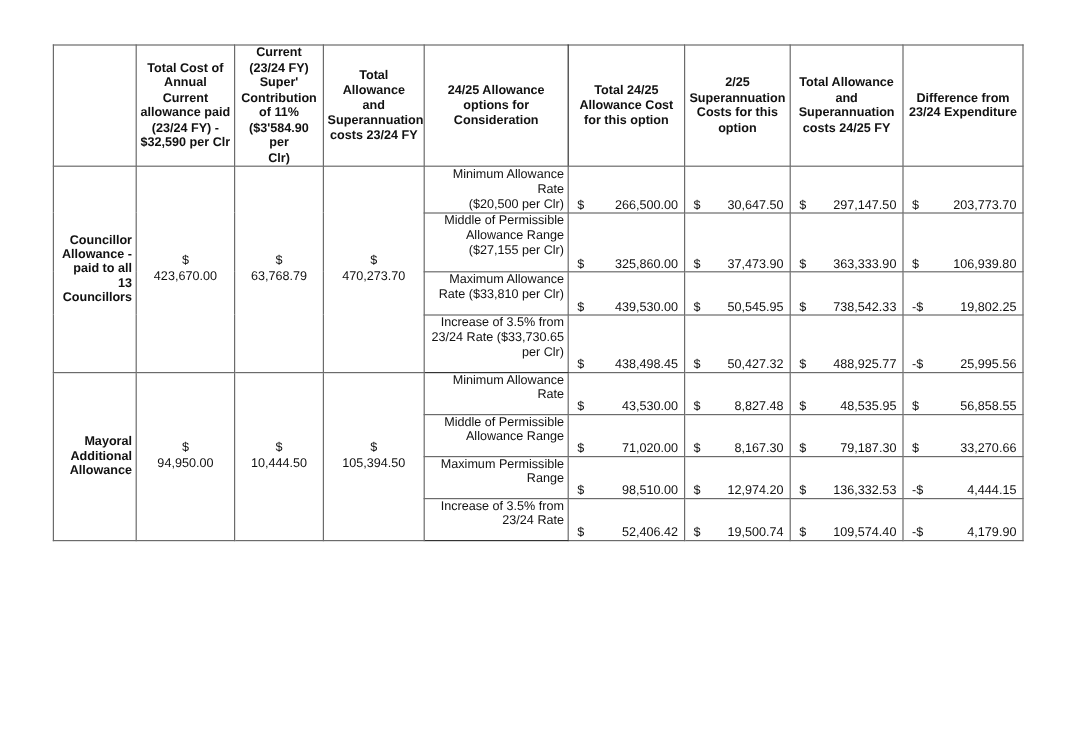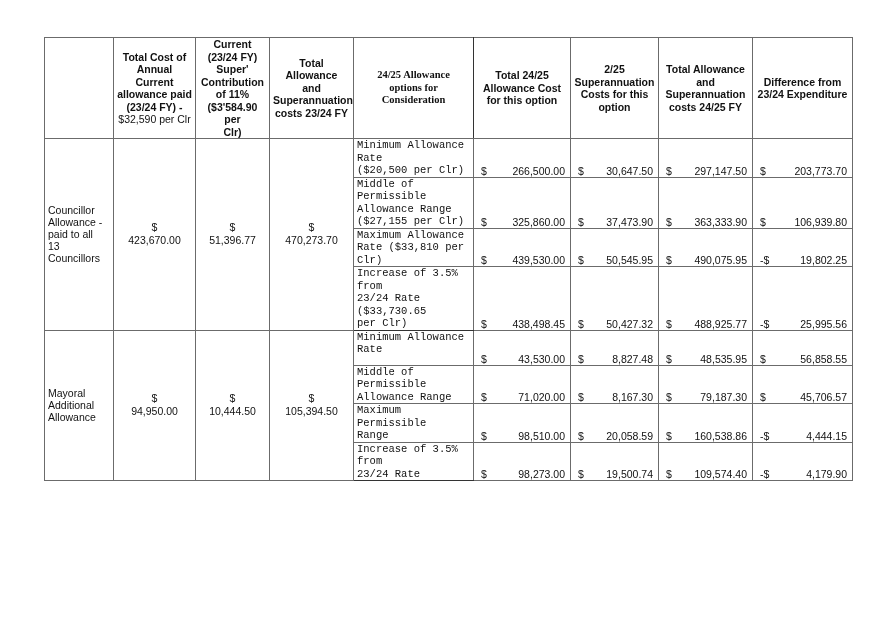--- a/index.html
+++ b/index.html
@@ -3,25 +3,25 @@
 <meta charset="utf-8">
 <style>
   html, body { margin: 0; padding: 0; background: #ffffff; }
   body { width: 889px; height: 628px; position: relative; overflow: hidden;
          font-family: "Liberation Sans", sans-serif; color: #111; }
   table.alloc { position: absolute; left: 44px; top: 37px; border-collapse: collapse;
                 table-layout: fixed; width: 808px; font-size: 10.5px; }
   table.alloc td, table.alloc th { border: 1px solid #6b6b6b; padding: 0 3px; }
   th { font-weight: bold; text-align: center; vertical-align: middle; line-height: 12.5px; height: 99px; }
   th.blank { border-top: none; border-left: none; border-bottom: 1px solid #6b6b6b; }
-  th .light { font-weight: normal; }
-  td.group { text-align: left; vertical-align: middle; line-height: 12px; padding-left: 5px; }
+  th .light { font-weight: bold; }
+  td.group { text-align: right; vertical-align: middle; line-height: 12px; padding-left: 5px; font-weight: bold; }
   td.big { text-align: center; vertical-align: middle; line-height: 13px; }
-  td.opt { text-align: left; vertical-align: top; line-height: 12.5px; padding-top: 3px; padding-bottom: 3px;
-           border-left: 1.5px solid #333; border-right: 1.5px solid #333; font-family: Liberation Mono, monospace; }
+  td.opt { text-align: right; vertical-align: top; line-height: 12.5px; padding-top: 3px; padding-bottom: 3px;
+           border-left: 1.5px solid #333; border-right: 1.5px solid #333; }
   td.money { vertical-align: bottom; padding-bottom: 4px; }
   .m { display: flex; justify-content: space-between; }
   .m .cur { padding-left: 4px; }
   .m .amt { padding-right: 2px; }
   tr.r1 td { height: 35px; }
   tr.r2 td { height: 48px; }
   tr.r3 td { height: 35px; }
   tr.r4 td { height: 47px; }
   tr.s1 td { height: 34px; }
   tr.s2 td { height: 34px; }
@@ -50,21 +50,21 @@
       <th>
         <div>Total Cost of<br>Annual Current<br>allowance paid<br>(23/24 FY) -</div>
         <div class="light">$32,590 per Clr</div>
       </th>
       <th>
           <div>Current<br>(23/24 FY)<br>Super'<br>Contribution<br>of 11%<br>($3'584.90 per<br>Clr)</div>
         </th>
       <th>
           <div>Total Allowance<br>and<br>Superannuation<br>costs 23/24 FY</div>
         </th>
-      <th style="border-left:1.5px solid #333;border-right:1.5px solid #333;font-family:Liberation Serif, serif;">
+      <th style="border-left:1.5px solid #333;border-right:1.5px solid #333;">
           <div>24/25 Allowance<br>options for<br>Consideration</div>
         </th>
       <th>
           <div>Total 24/25<br>Allowance Cost<br>for this option</div>
         </th>
       <th>
           <div>2/25<br>Superannuation<br>Costs for this<br>option</div>
         </th>
       <th>
           <div>Total Allowance<br>and<br>Superannuation<br>costs 24/25 FY</div>
@@ -78,21 +78,21 @@
       <tr class="r1">
         <td class="group" rowspan="4">
           <div>Councillor<br>Allowance -<br>paid to all<br>13<br>Councillors</div>
         </td>
         <td class="big" rowspan="4">
           <div>$</div>
           <div>423,670.00</div>
         </td>
         <td class="big" rowspan="4">
           <div>$</div>
-          <div>51,396.77</div>
+          <div>63,768.79</div>
         </td>
         <td class="big" rowspan="4">
           <div>$</div>
           <div>470,273.70</div>
         </td>
         <td class="opt">
           <div>Minimum Allowance Rate<br>($20,500 per Clr)</div>
         </td>
         <td class="money">
           <div class="m">
@@ -160,21 +160,21 @@
         </td>
         <td class="money">
           <div class="m">
       <span class="cur">$</span>
       <span class="amt">50,545.95</span>
           </div>
         </td>
         <td class="money">
           <div class="m">
       <span class="cur">$</span>
-      <span class="amt">490,075.95</span>
+      <span class="amt">738,542.33</span>
           </div>
         </td>
         <td class="money">
           <div class="m">
       <span class="cur">-$</span>
       <span class="amt">19,802.25</span>
           </div>
         </td>
       </tr>
       <tr class="r4 lastrow">
@@ -268,61 +268,61 @@
         </td>
         <td class="money">
           <div class="m">
       <span class="cur">$</span>
       <span class="amt">79,187.30</span>
           </div>
         </td>
         <td class="money">
           <div class="m">
       <span class="cur">$</span>
-      <span class="amt">45,706.57</span>
+      <span class="amt">33,270.66</span>
           </div>
         </td>
       </tr>
       <tr class="s3">
         <td class="opt">
           <div>Maximum Permissible<br>Range</div>
         </td>
         <td class="money">
           <div class="m">
       <span class="cur">$</span>
       <span class="amt">98,510.00</span>
           </div>
         </td>
         <td class="money">
           <div class="m">
       <span class="cur">$</span>
-      <span class="amt">20,058.59</span>
-          </div>
-        </td>
-        <td class="money">
-          <div class="m">
-      <span class="cur">$</span>
-      <span class="amt">160,538.86</span>
+      <span class="amt">12,974.20</span>
+          </div>
+        </td>
+        <td class="money">
+          <div class="m">
+      <span class="cur">$</span>
+      <span class="amt">136,332.53</span>
           </div>
         </td>
         <td class="money">
           <div class="m">
       <span class="cur">-$</span>
       <span class="amt">4,444.15</span>
           </div>
         </td>
       </tr>
       <tr class="s4 lastrow">
         <td class="opt">
           <div>Increase of 3.5% from<br>23/24 Rate</div>
         </td>
         <td class="money">
           <div class="m">
       <span class="cur">$</span>
-      <span class="amt">98,273.00</span>
+      <span class="amt">52,406.42</span>
           </div>
         </td>
         <td class="money">
           <div class="m">
       <span class="cur">$</span>
       <span class="amt">19,500.74</span>
           </div>
         </td>
         <td class="money">
           <div class="m">

